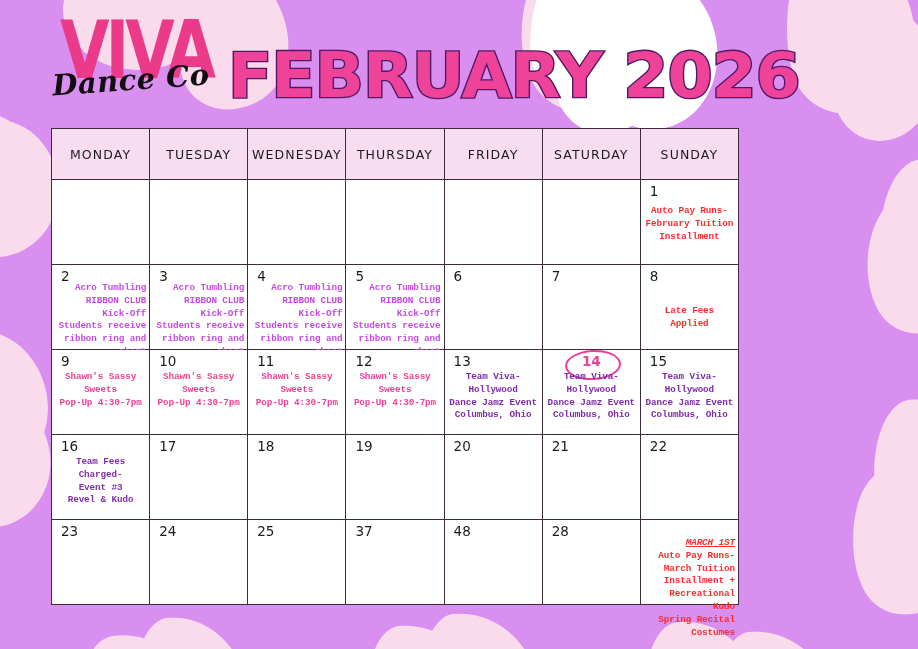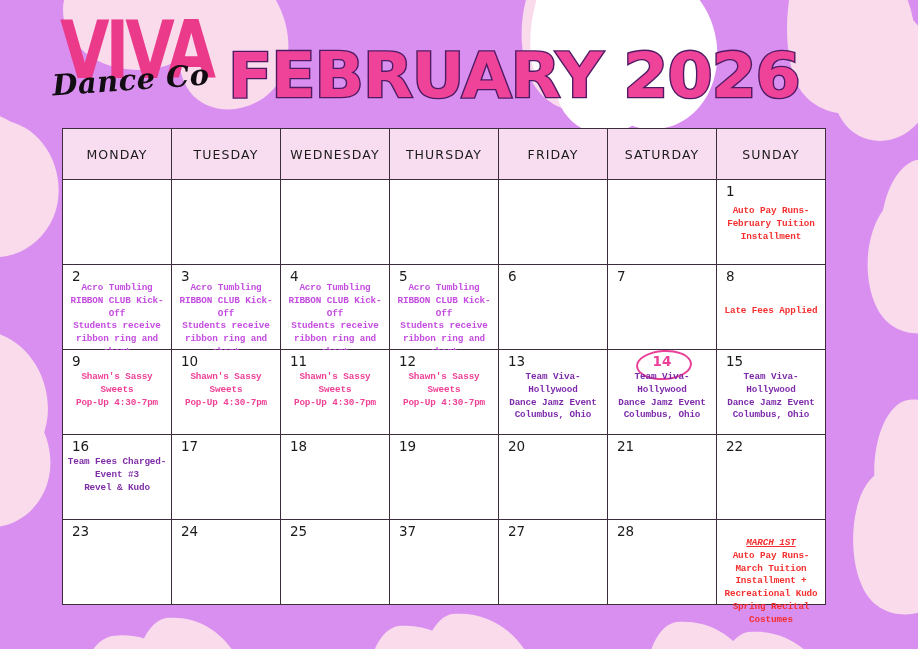--- a/index.html
+++ b/index.html
@@ -79,23 +79,23 @@
     paint-order: stroke fill;
     line-height: 1;
     white-space: nowrap;
     transform: scaleX(1.12) scaleY(1.08);
     transform-origin: left top;
   }
 
   
   .calendar {
     position: absolute;
-    left: 62px;
+    left: 51px;
     top: 128px;
-    width: 764px;
+    width: 688px;
     border-collapse: collapse;
     table-layout: fixed;
     background: #6d28d9;
     border: 1.5px solid #3d2c3c;
   }
   .calendar th {
     background: #f8dcef;
     border: 1.5px solid #3d2c3c;
     height: 48px;
     font-family: "DejaVu Sans", sans-serif;
@@ -152,21 +152,21 @@
     font-weight: bold;
     font-size: 9.3px;
     line-height: 1.38;
     letter-spacing: -0.1px;
   }
   .evt.pink-ev   { color: #ee4195; }
   .evt.red-ev    { color: #f52f2f; top: 25px; }
   .evt.orchid-ev { color: #c44ce0; }
   .evt.purple-ev { color: #7d2aaa; }
   .evt.violet-ev { color: #7f2ea8; text-align: center; }
-  .evt.tight     { top: 17px; }
+  .evt.tight     { top: 17px; text-align: right; }
   .evt .ul-head {
     text-decoration: underline;
     font-style: italic;
     display: block;
   }
 </style>
 </head>
 <body>
 
 <div id="page">
@@ -325,21 +325,21 @@
           <td>
             <div class="daynum">24</div>
           </td>
           <td>
             <div class="daynum">25</div>
           </td>
           <td>
             <div class="daynum">37</div>
           </td>
           <td>
-            <div class="daynum">27</div>
+            <div class="daynum">48</div>
           </td>
           <td>
             <div class="daynum">28</div>
           </td>
           <td>
             <div class="evt red-ev tight"><span class="ul-head">MARCH 1ST</span><span>Auto Pay Runs-</span><br><span>March Tuition</span><br><span>Installment +</span><br><span>Recreational Kudo</span><br><span>Spring Recital Costumes</span><br></div>
           </td>
         </tr>
       </tbody>
   </table>

